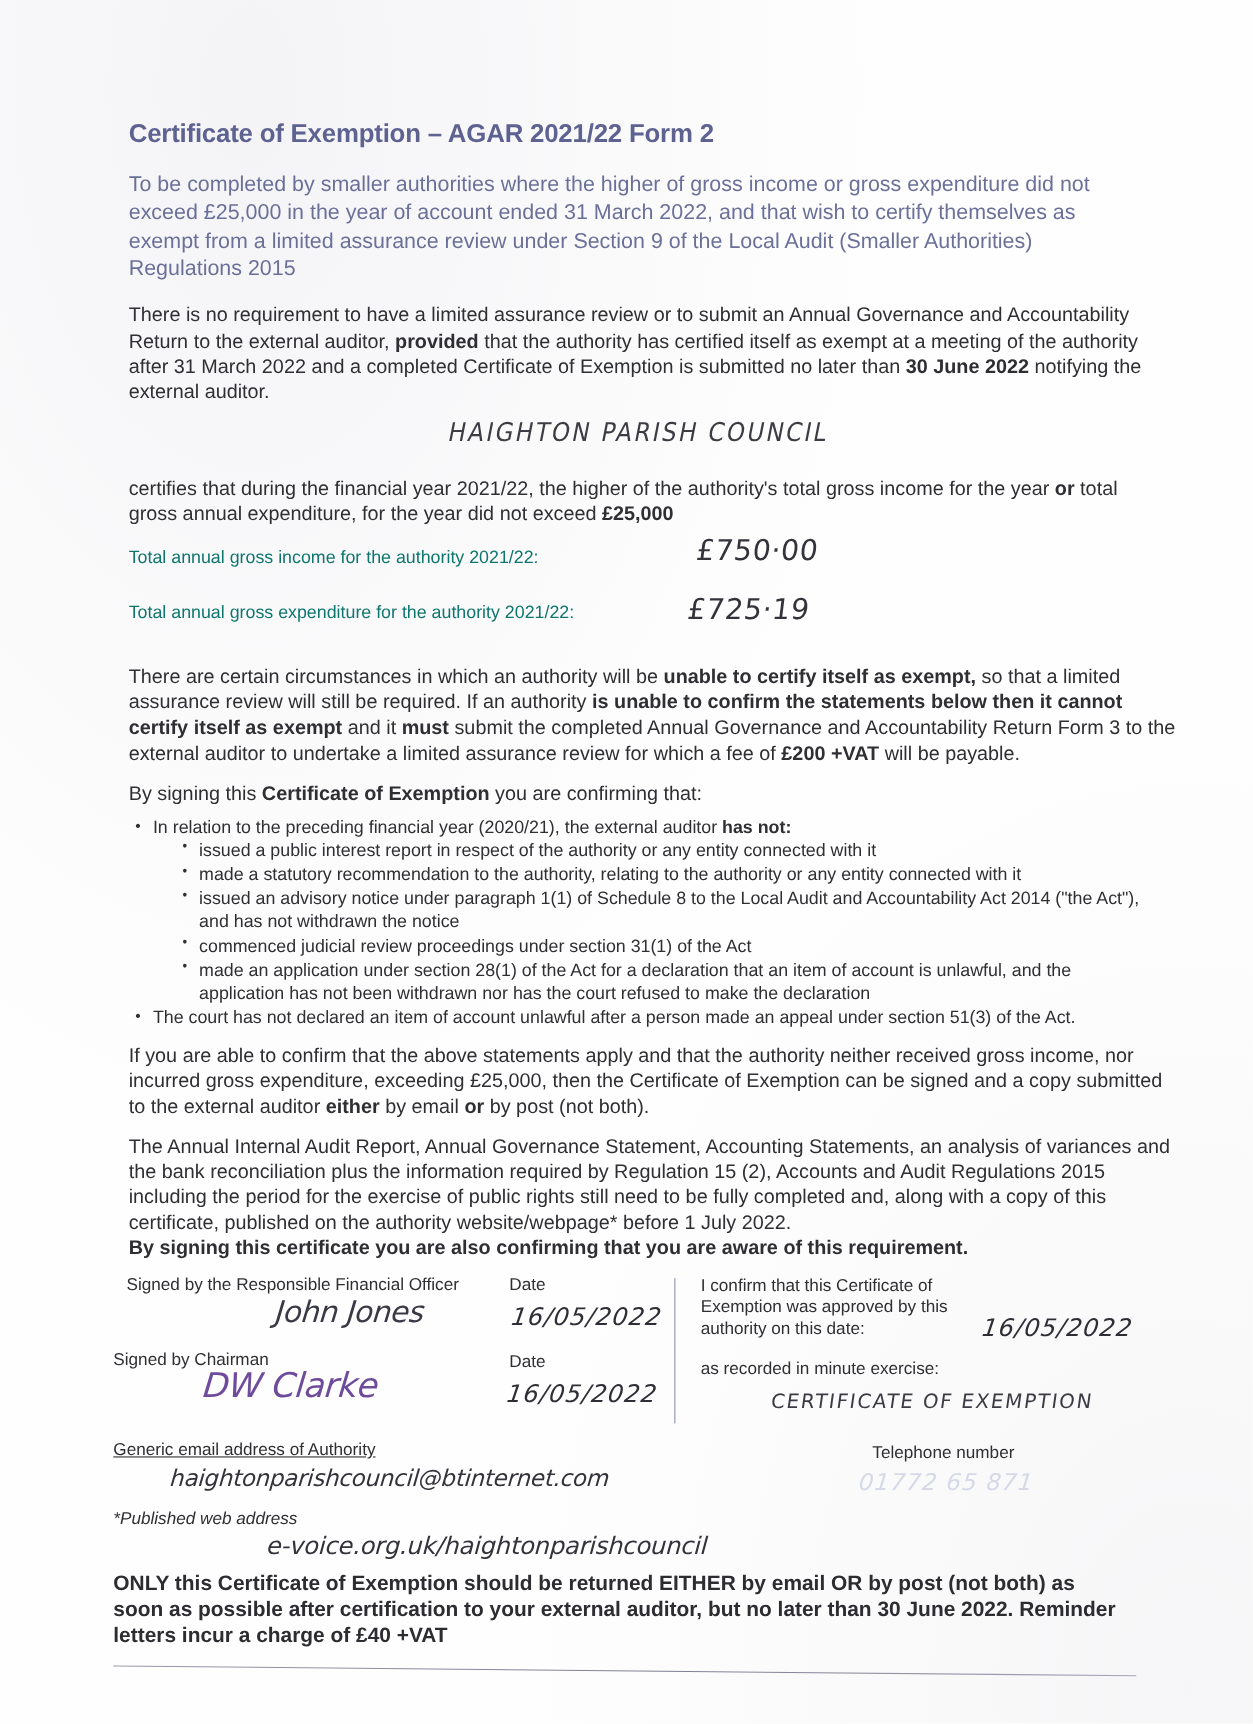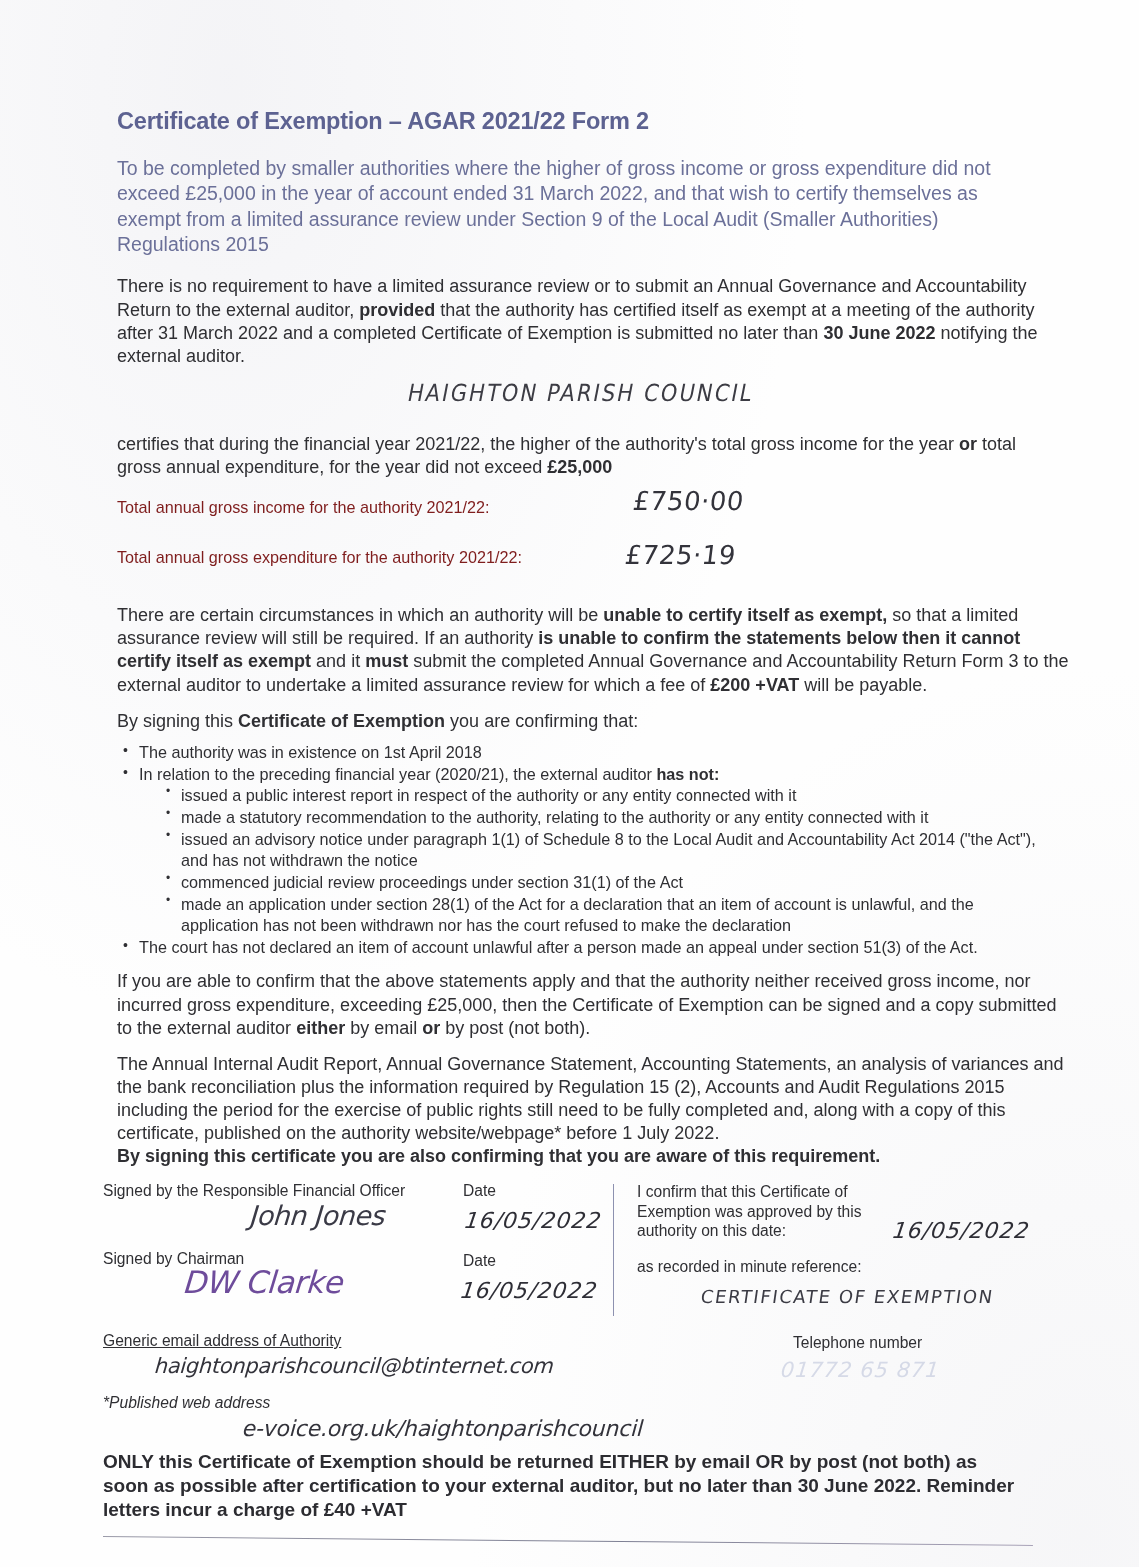--- a/index.html
+++ b/index.html
@@ -82,21 +82,21 @@
     white-space: nowrap;
   }
 
   .amount-row {
     position: relative;
     height: 50px;
     margin-left: 14px;
   }
   .amount-row .label {
     font-size: 16.2px;
-    color: #7f1d1d;
+    color: #0f766e;
     position: absolute;
     left: 0;
     top: 6px;
   }
   .amount-row .value {
     position: absolute;
     left: 516px;
     top: -6px;
     font-size: 26px;
     font-family: "DejaVu Sans", sans-serif;
@@ -177,21 +177,21 @@
     transform: skewX(-6deg);
   }
   .date-hand {
     font-size: 22px;
     color: #2e2e36;
     transform: skewX(-8deg);
     letter-spacing: 1px;
     font-style: italic;
   }
 
-  #rfo-label      { left: 0px;   top: 0px; text-align: center; }
+  #rfo-label      { left: 12px;   top: 0px; text-align: center; }
   #rfo-signature  { left: 148px; top: 18px; font-size: 27px; color: #3a3a46; }
   #rfo-date-label { left: 360px; top: 0px; }
   #rfo-date-value { left: 362px; top: 26px; }
 
   #chair-label      { left: 0px;   top: 68px; }
   #chair-signature  { left: 82px;  top: 82px; font-size: 31px; color: #6e4c9b; }
   #chair-date-label { left: 360px; top: 70px; }
   #chair-date-value { left: 358px; top: 96px; }
 
   #approve-text {
@@ -288,21 +288,20 @@
     <div class="amount-row second">
       <span class="label">Total annual gross expenditure for the authority 2021/22:</span>
       <span class="value">£725·19</span>
     </div>
 
     <p class="body-para wide" style="margin-top:12px">There are certain circumstances in which an authority will be <b>unable to certify itself as exempt,</b> so that a limited assurance review will still be required. If an authority <b>is unable to confirm the statements below then it cannot certify itself as exempt</b> and it <b>must</b> submit the completed Annual Governance and Accountability Return Form 3 to the external auditor to undertake a limited assurance review for which a fee of <b>£200 +VAT</b> will be payable.</p>
 
     <p class="body-para tight">By signing this <b>Certificate of Exemption</b> you are confirming that:</p>
 
     <ul class="checklist">
-      <li>The authority was in existence on 1st April 2018</li>
       <li>
         <span>In relation to the preceding financial year (2020/21), the external auditor <b>has not:</b></span>
         <ul class="sublist">
           <li>issued a public interest report in respect of the authority or any entity connected with it</li>
           <li>made a statutory recommendation to the authority, relating to the authority or any entity connected with it</li>
           <li>issued an advisory notice under paragraph 1(1) of Schedule 8 to the Local Audit and Accountability Act 2014 ("the Act"), and has not withdrawn the notice</li>
           <li>commenced judicial review proceedings under section 31(1) of the Act</li>
           <li>made an application under section 28(1) of the Act for a declaration that an item of account is unlawful, and the application has not been withdrawn nor has the court refused to make the declaration</li>
         </ul>
       </li>
@@ -321,21 +320,21 @@
       <span class="flabel" id="rfo-date-label">Date</span>
       <span class="hand-ink date-hand" id="rfo-date-value">16/05/2022</span>
 
       <span class="flabel" id="chair-label">Signed by Chairman</span>
       <span class="hand-ink sig-cursive" id="chair-signature">DW Clarke</span>
       <span class="flabel" id="chair-date-label">Date</span>
       <span class="hand-ink date-hand" id="chair-date-value">16/05/2022</span>
 
       <span id="approve-text">I confirm that this Certificate of Exemption was approved by this authority on this date:</span>
       <span class="hand-ink date-hand" id="approve-date">16/05/2022</span>
-      <span class="flabel" id="minute-label">as recorded in minute reference:</span>
+      <span class="flabel" id="minute-label">as recorded in minute exercise:</span>
       <span class="hand-ink" id="minute-value">CERTIFICATE OF EXEMPTION</span>
 
       <span class="flabel" id="email-label">Generic email address of Authority</span>
       <span class="hand-ink" id="email-value">haightonparishcouncil@btinternet.com</span>
       <span class="flabel" id="phone-label">Telephone number</span>
       <span class="hand-ink" id="phone-value">01772 65 871</span>
       <span class="flabel" id="web-label">*Published web address</span>
       <span class="hand-ink" id="web-value">e-voice.org.uk/haightonparishcouncil</span>
     </div>
 

